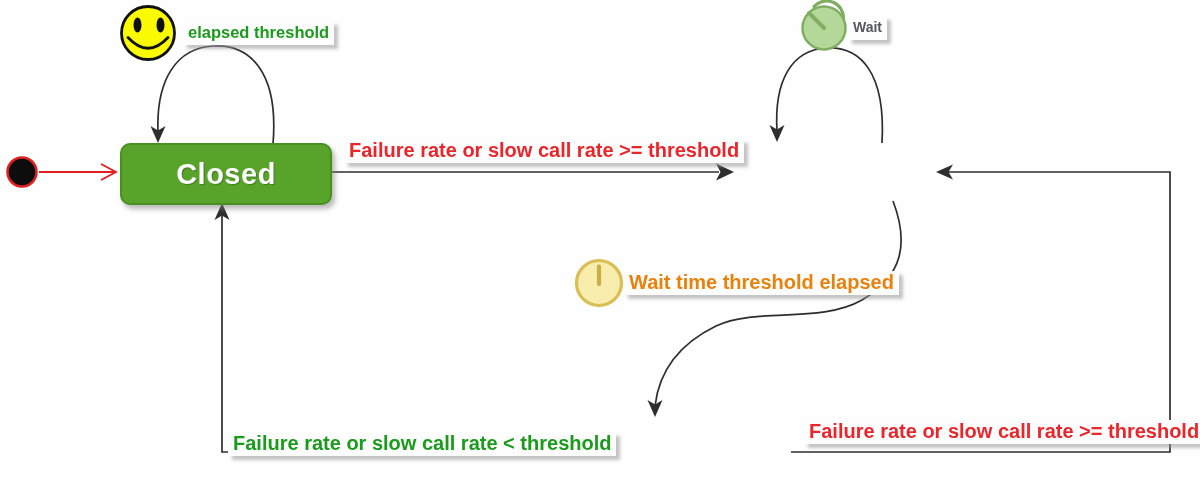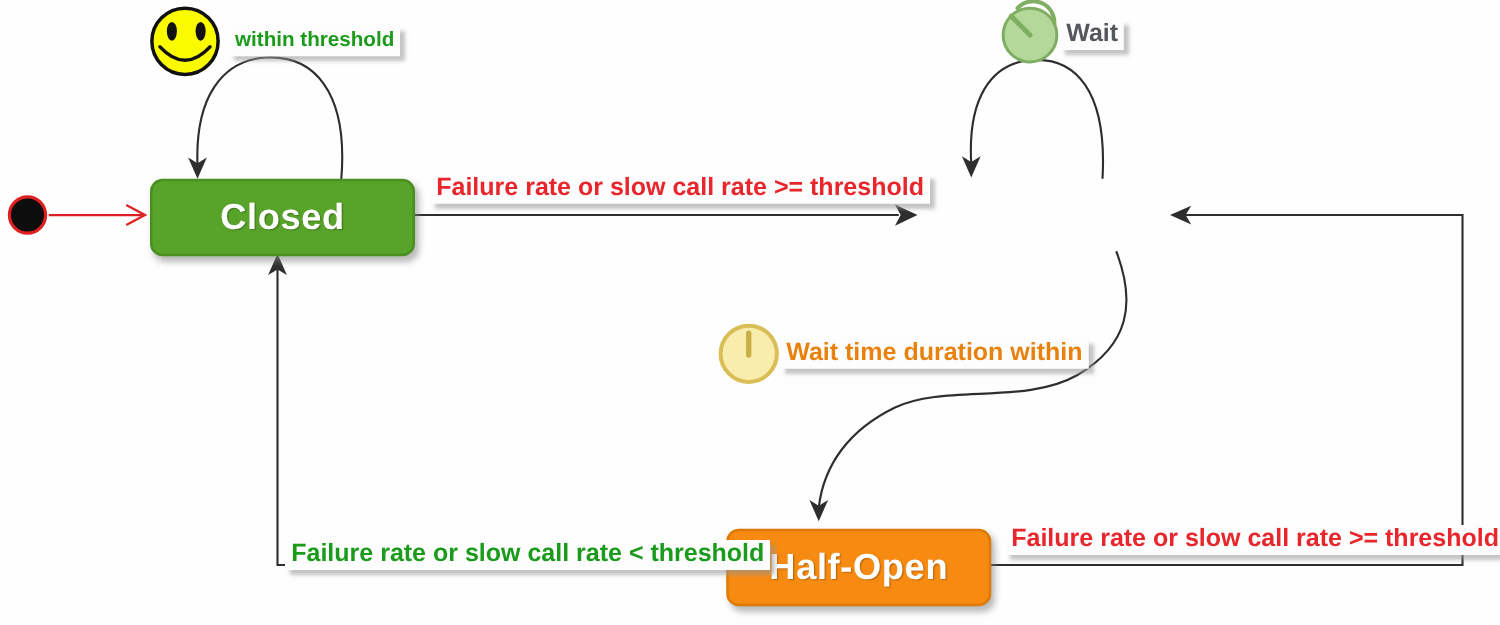--- a/index.html
+++ b/index.html
@@ -39,21 +39,21 @@
     position:absolute; z-index:3; white-space:nowrap;
     font-weight:bold; font-size:20px; line-height:21px;
     background:#fdfdfd; padding:1px 5px 2px 5px;
     box-shadow:4px 4px 3px rgba(150,150,150,.55);
   }
   .lbl-green{color:var(--label-green);}
   .lbl-red{color:var(--label-red);}
   .lbl-orange{color:var(--label-orange);}
   .lbl-gray{color:var(--label-gray);}
   .lbl-within{left:183px;top:21px;font-size:16.5px;}
-  .lbl-wait{left:848px;top:16px;font-size:20px;}
+  .lbl-wait{left:848px;top:16px;font-size:14px;}
   .lbl-fail-co{left:344px;top:139px;}
   .lbl-waittime{left:624px;top:271px;}
   .lbl-fail-hc{left:228px;top:420px;margin-top:12px;}
   .lbl-fail-ho{left:804px;top:420px;}
 </style>
 </head>
 <body>
 
 <div id="stage">
 
@@ -111,21 +111,20 @@
       <path d="M814 6.5 A 17 17 0 0 1 843.5 19" stroke="var(--timer-green-stroke)" stroke-width="3.2" fill="none" stroke-linecap="round"></path>
     </g>
 
     <g>
       <circle cx="599" cy="283" r="22.5" fill="var(--clock-yellow-fill)" stroke="var(--clock-yellow-stroke)" stroke-width="3.2"></circle>
       <line x1="599" y1="284" x2="599" y2="266.5" stroke="var(--clock-yellow-hand)" stroke-width="4.2" stroke-linecap="round"></line>
     </g>
   </svg>
 
   <div class="state state-closed">Closed</div>
-  <div class="state state-half">Half-Open</div>
 
-  <div class="edge-label lbl-green lbl-within">within threshold</div>
+  <div class="edge-label lbl-green lbl-within">elapsed threshold</div>
   <div class="edge-label lbl-gray lbl-wait">Wait</div>
   <div class="edge-label lbl-red lbl-fail-co">Failure rate or slow call rate &gt;= threshold</div>
-  <div class="edge-label lbl-orange lbl-waittime">Wait time duration within</div>
+  <div class="edge-label lbl-orange lbl-waittime">Wait time threshold elapsed</div>
   <div class="edge-label lbl-green lbl-fail-hc">Failure rate or slow call rate &lt; threshold</div>
   <div class="edge-label lbl-red lbl-fail-ho">Failure rate or slow call rate &gt;= threshold</div>
 </div>
 
 </body></html>

